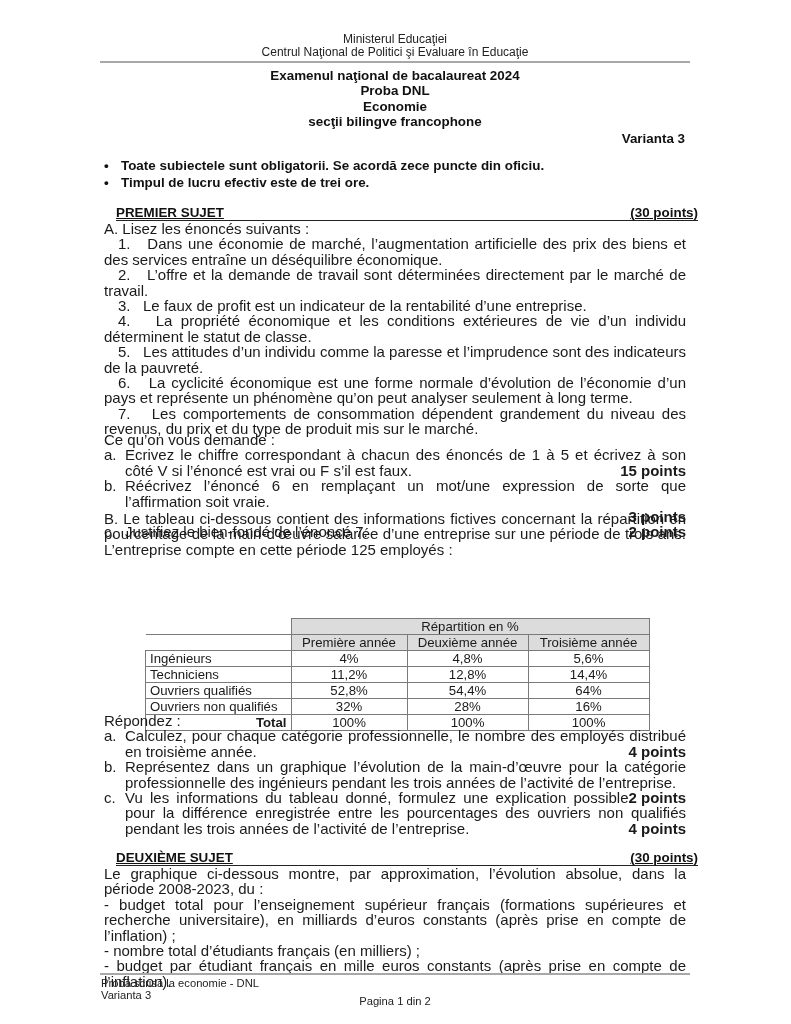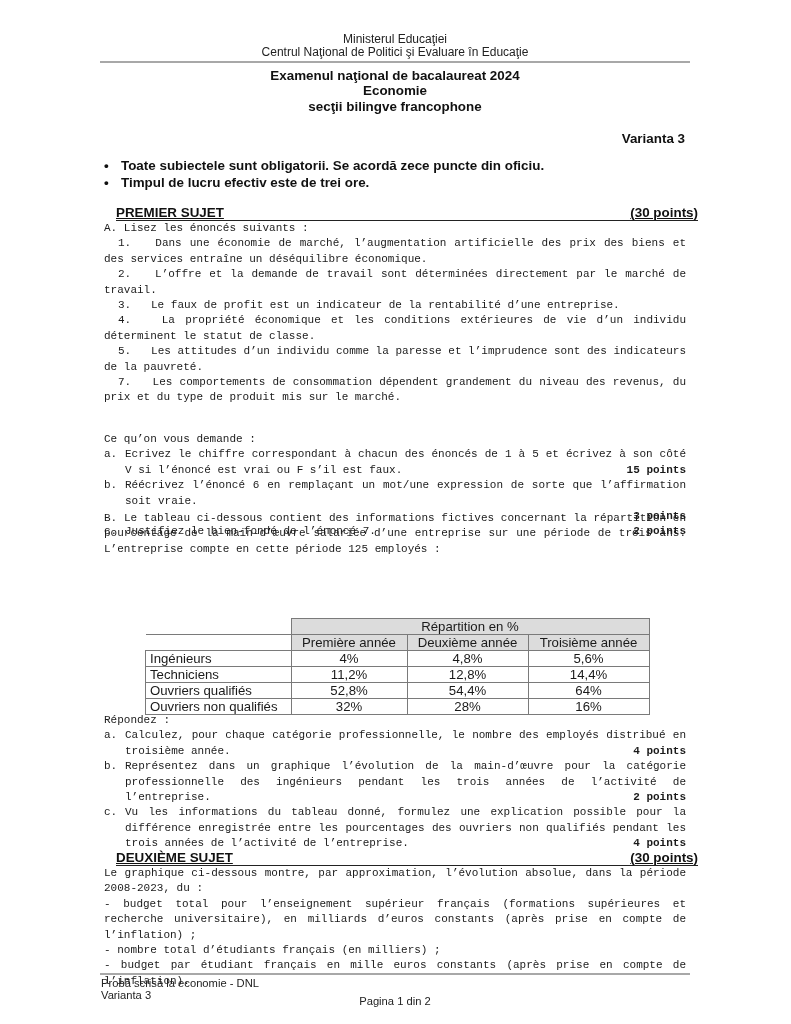--- a/index.html
+++ b/index.html
@@ -7,21 +7,21 @@
          font-family: "Liberation Sans", sans-serif; color: #1a1a1a; }
   .page { position: absolute; left: 0; top: 0; width: 791px; height: 1024px; }
   .hdr { position: absolute; left: 100px; width: 590px; text-align: center; font-size: 12px; line-height: 13px; color: #222; }
   .hdr-rule { position: absolute; left: 100px; width: 590px; top: 61px; height: 0; border-top: 2px solid #a8a8a8; }
   .title-block { position: absolute; left: 100px; width: 590px; top: 68px; text-align: center; font-weight: bold; font-size: 13.4px; line-height: 15.3px; color: #111; }
   .varianta { position: absolute; right: 106px; top: 131px; font-weight: bold; font-size: 13.4px; color: #111; }
   .bullets { position: absolute; left: 104px; top: 157px; width: 590px; font-weight: bold; font-size: 13.4px; line-height: 17px; color: #111; margin: 0; padding: 0; list-style: none; }
   .bullets li { position: relative; padding-left: 17px; }
   .bullets li::before { content: "\2022"; position: absolute; left: 0; top: 0; }
   .sect-head { position: absolute; left: 116px; width: 582px; font-weight: bold; font-size: 13.4px; line-height: 15px; color: #111; border-bottom: 1.5px solid #222; display: flex; justify-content: space-between; text-decoration: underline; }
-  .text { position: absolute; left: 104px; width: 582px; font-size: 11px; line-height: 15.4px; color: #1a1a1a; text-align: justify; font-family: Liberation Mono, monospace; }
+  .text { position: absolute; left: 104px; width: 582px; font-size: 15px; line-height: 15.4px; color: #1a1a1a; text-align: justify; }
   .text p { margin: 0; }
   .indent1 { text-indent: 14px; }
   .qlist { margin: 0; padding: 0; list-style: none; }
   .qlist li { position: relative; padding-left: 21px; text-align: justify; }
   .qlist .lbl { position: absolute; left: 0; top: 0; }
   .pts { font-weight: bold; float: right; }
   .pts-line { text-align: right; font-weight: bold; }
   table.rep { position: absolute; left: 145px; top: 590px; border-collapse: collapse; font-size: 13.2px; color: #1a1a1a; margin-top: 28px; }
   table.rep td, table.rep th { border: 1px solid #7a7a7a; padding: 0 4px; height: 15px; line-height: 15px; font-weight: normal; }
   table.rep .blank { border: none; border-bottom: 1px solid #7a7a7a; background: #fff; }
@@ -37,20 +37,21 @@
 <body>
 
 <div class="page">
 
   <div class="hdr" style="top:33px;">Ministerul Educaţiei</div>
   <div class="hdr" style="top:46px;">Centrul Naţional de Politici şi Evaluare în Educaţie</div>
   <div class="hdr-rule"></div>
 
   <div class="title-block">
     <div>Examenul naţional de bacalaureat 2024</div>
+    <div>Proba DNL</div>
     <div>Economie</div>
     <div>secţii bilingve francophone</div>
   </div>
   <div class="varianta">Varianta 3</div>
 
   <ul class="bullets">
     <li>Toate subiectele sunt obligatorii. Se acordă zece puncte din oficiu.</li>
     <li>Timpul de lucru efectiv este de trei ore.</li>
   </ul>
 
@@ -59,20 +60,21 @@
     <span>(30 points)</span>
   </div>
 
   <div class="text" style="top:221px;">
     <p>A. Lisez les énoncés suivants :</p>
     <p class="indent1"><span>1.</span>&nbsp;&nbsp; <span>Dans une économie de marché, l’augmentation artificielle des prix des biens et des services entraîne un déséquilibre économique.</span></p>
     <p class="indent1"><span>2.</span>&nbsp;&nbsp; <span>L’offre et la demande de travail sont déterminées directement par le marché de travail.</span></p>
     <p class="indent1"><span>3.</span>&nbsp;&nbsp; <span>Le faux de profit est un indicateur de la rentabilité d’une entreprise.</span></p>
     <p class="indent1"><span>4.</span>&nbsp;&nbsp; <span>La propriété économique et les conditions extérieures de vie d’un individu déterminent le statut de classe.</span></p>
     <p class="indent1"><span>5.</span>&nbsp;&nbsp; <span>Les attitudes d’un individu comme la paresse et l’imprudence sont des indicateurs de la pauvreté.</span></p>
+    <p class="indent1"><span>6.</span>&nbsp;&nbsp; <span>La cyclicité économique est une forme normale d’évolution de l’économie d’un pays et représente un phénomène qu’on peut analyser seulement à long terme.</span></p>
     <p class="indent1"><span>7.</span>&nbsp;&nbsp; <span>Les comportements de consommation dépendent grandement du niveau des revenus, du prix et du type de produit mis sur le marché.</span></p>
   </div>
 
   <div class="text" style="top:432px;">
     <p>Ce qu’on vous demande :</p>
     <ul class="qlist">
       <li>
         <span class="lbl">a.</span>
         <span>Ecrivez le chiffre correspondant à chacun des énoncés de 1 à 5 et écrivez à son côté V si l’énoncé est vrai ou F s’il est faux.</span>
         <span class="pts">15 points</span>
@@ -121,20 +123,26 @@
       <td class="num">52,8%</td>
       <td class="num">54,4%</td>
       <td class="num">64%</td>
     </tr>
     <tr>
       <td class="rowlbl">Ouvriers non qualifiés</td>
       <td class="num">32%</td>
       <td class="num">28%</td>
       <td class="num">16%</td>
     </tr>
+    <tr>
+      <td class="total">Total</td>
+      <td class="num">100%</td>
+      <td class="num">100%</td>
+      <td class="num">100%</td>
+    </tr>
   </tbody>
     </table>
 
   <div class="text" style="top:713px;">
     <p>Répondez :</p>
     <ul class="qlist">
       <li>
         <span class="lbl">a.</span>
         <span>Calculez, pour chaque catégorie professionnelle, le nombre des employés distribué en troisième année.</span>
         <span class="pts">4 points</span>

